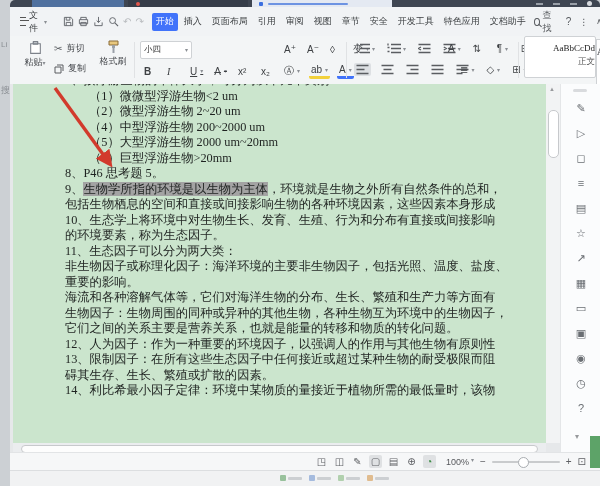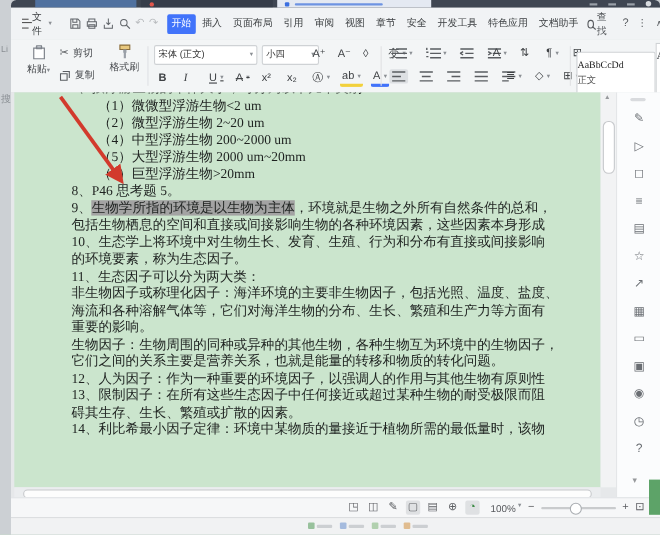--- a/index.html
+++ b/index.html
@@ -51,21 +51,21 @@
   
   #ribbon{left:10px;top:36px;width:590px;height:48px;background:#f3f5f6;border-bottom:1px solid #d8dbdd;font-size:9px;color:#46494d}
   .rsep{position:absolute;top:6px;width:1px;height:36px;background:#e0e2e4}
   .rbtn{display:inline-flex;align-items:center;gap:2px;padding:1px 2px;border-radius:2px;white-space:nowrap}
   .rrow{position:absolute;display:flex;align-items:center;gap:4px}
   .glyph-btn{min-width:12px;text-align:center;font-size:10px;color:#3e4144}
   .combo{height:16px;background:#fff;border:1px solid #cfd2d5;border-radius:2px;display:flex;align-items:center;justify-content:space-between;padding:0 3px;font-size:8.5px;color:#333}
   .bars{display:block}
   .bars path{stroke:#5a5d61;stroke-width:1.3;fill:none}
   .pressed{background:#dde0e3;border-radius:2px}
-  #style-gallery{position:absolute;left:514px;top:11px;width:70px;height:40px;background:#fff;border:1px solid #cfd2d5;border-radius:2px;text-align:left;overflow:hidden}
+  #style-gallery{position:absolute;left:514px;top:0;width:70px;height:40px;background:#fff;border:1px solid #cfd2d5;border-radius:2px;text-align:right;overflow:hidden}
   #style-gallery .prev{font-family:"Liberation Serif","DejaVu Serif",serif;font-size:9px;margin-top:6px;color:#222}
   #style-gallery .lbl{font-size:8.5px;color:#555;margin-top:3px}
   #style-gallery2{position:absolute;left:586px;top:3px;width:8px;height:40px;background:#fff;border:1px solid #cfd2d5;overflow:hidden;font-family:"Liberation Serif","DejaVu Serif",serif;font-weight:bold;font-size:10px;padding-top:6px}
 
   
   #doc-area{left:10px;top:84px;width:590px;height:368px;background:#e6e8ea}
   #page{position:absolute;left:3px;top:0;width:533px;height:359px;background:#cbe5cd;overflow:hidden}
   #doc-text{position:absolute;left:52px;top:0;width:458px;margin-top:-11px;
             font-family:"Liberation Serif","DejaVu Serif",serif;font-size:12.3px;line-height:15.5px;color:#1e2220}
   .doc-line{white-space:nowrap}
@@ -207,24 +207,20 @@
   <div class="rrow" style="left:86px;top:4px;flex-direction:column;gap:1px;width:34px">
     <svg width="13" height="14" viewBox="0 0 13 14">
         <path d="M2 1h9v4H2z" fill="#e8c87e" stroke="#8a6d3b" stroke-width="1"></path>
         <path d="M5 5h3v3H5z M5.5 8h2v5h-2z" fill="#9aa0a8"></path>
       </svg>
     <span>格式刷</span>
   </div>
   <div class="rsep" style="left:124px"></div>
 
   <div class="rrow" style="left:130px;top:5px">
-    <span class="combo" style="width:86px">
-      <span>宋体 (正文)</span>
-        <span class="caret">▾</span>
-    </span>
     <span class="combo" style="width:44px">
       <span>小四</span>
         <span class="caret">▾</span>
     </span>
   </div>
   <div class="rrow" style="left:272px;top:5px;gap:7px">
 
   <span class="glyph-btn rbtn">
         <span>A⁺</span>
       </span>
@@ -385,22 +381,22 @@
         <div class="doc-line ind"><span>（4）中型浮游生物 200~2000 um</span></div>
         <div class="doc-line ind"><span>（5）大型浮游生物 2000 um~20mm</span></div>
         <div class="doc-line ind"><span>（6）巨型浮游生物&gt;20mm</span></div>
         <div class="doc-line"><span>8、P46 思考题 5。</span></div>
         <div class="doc-line"><span>9、</span><span class="hl">生物学所指的环境是以生物为主体</span><span>，环境就是生物之外所有自然条件的总和，</span></div>
         <div class="doc-line"><span>包括生物栖息的空间和直接或间接影响生物的各种环境因素，这些因素本身形成</span></div>
         <div class="doc-line"><span>10、生态学上将环境中对生物生长、发育、生殖、行为和分布有直接或间接影响</span></div>
         <div class="doc-line"><span>的环境要素，称为生态因子。</span></div>
         <div class="doc-line"><span>11、生态因子可以分为两大类：</span></div>
         <div class="doc-line"><span>非生物因子或称理化因子：海洋环境的主要非生物因子，包括光照、温度、盐度、</span></div>
+        <div class="doc-line"><span>重要的影响。</span></div>
         <div class="doc-line"><span>海流和各种溶解气体等，它们对海洋生物的分布、生长、繁殖和生产力等方面有</span></div>
-        <div class="doc-line"><span>重要的影响。</span></div>
         <div class="doc-line"><span>生物因子：生物周围的同种或异种的其他生物，各种生物互为环境中的生物因子，</span></div>
         <div class="doc-line"><span>它们之间的关系主要是营养关系，也就是能量的转移和物质的转化问题。</span></div>
         <div class="doc-line"><span>12、人为因子：作为一种重要的环境因子，以强调人的作用与其他生物有原则性</span></div>
         <div class="doc-line"><span>13、限制因子：在所有这些生态因子中任何接近或超过某种生物的耐受极限而阻</span></div>
         <div class="doc-line"><span>碍其生存、生长、繁殖或扩散的因素。</span></div>
         <div class="doc-line"><span>14、利比希最小因子定律：环境中某物质的量接近于植物所需的最低量时，该物</span></div>
       </div>
     <svg id="red-arrow" width="533" height="359">
       <defs>
         <marker id="ah" viewBox="0 0 10 10" refX="7.5" refY="5" markerWidth="5" markerHeight="5" orient="auto">

